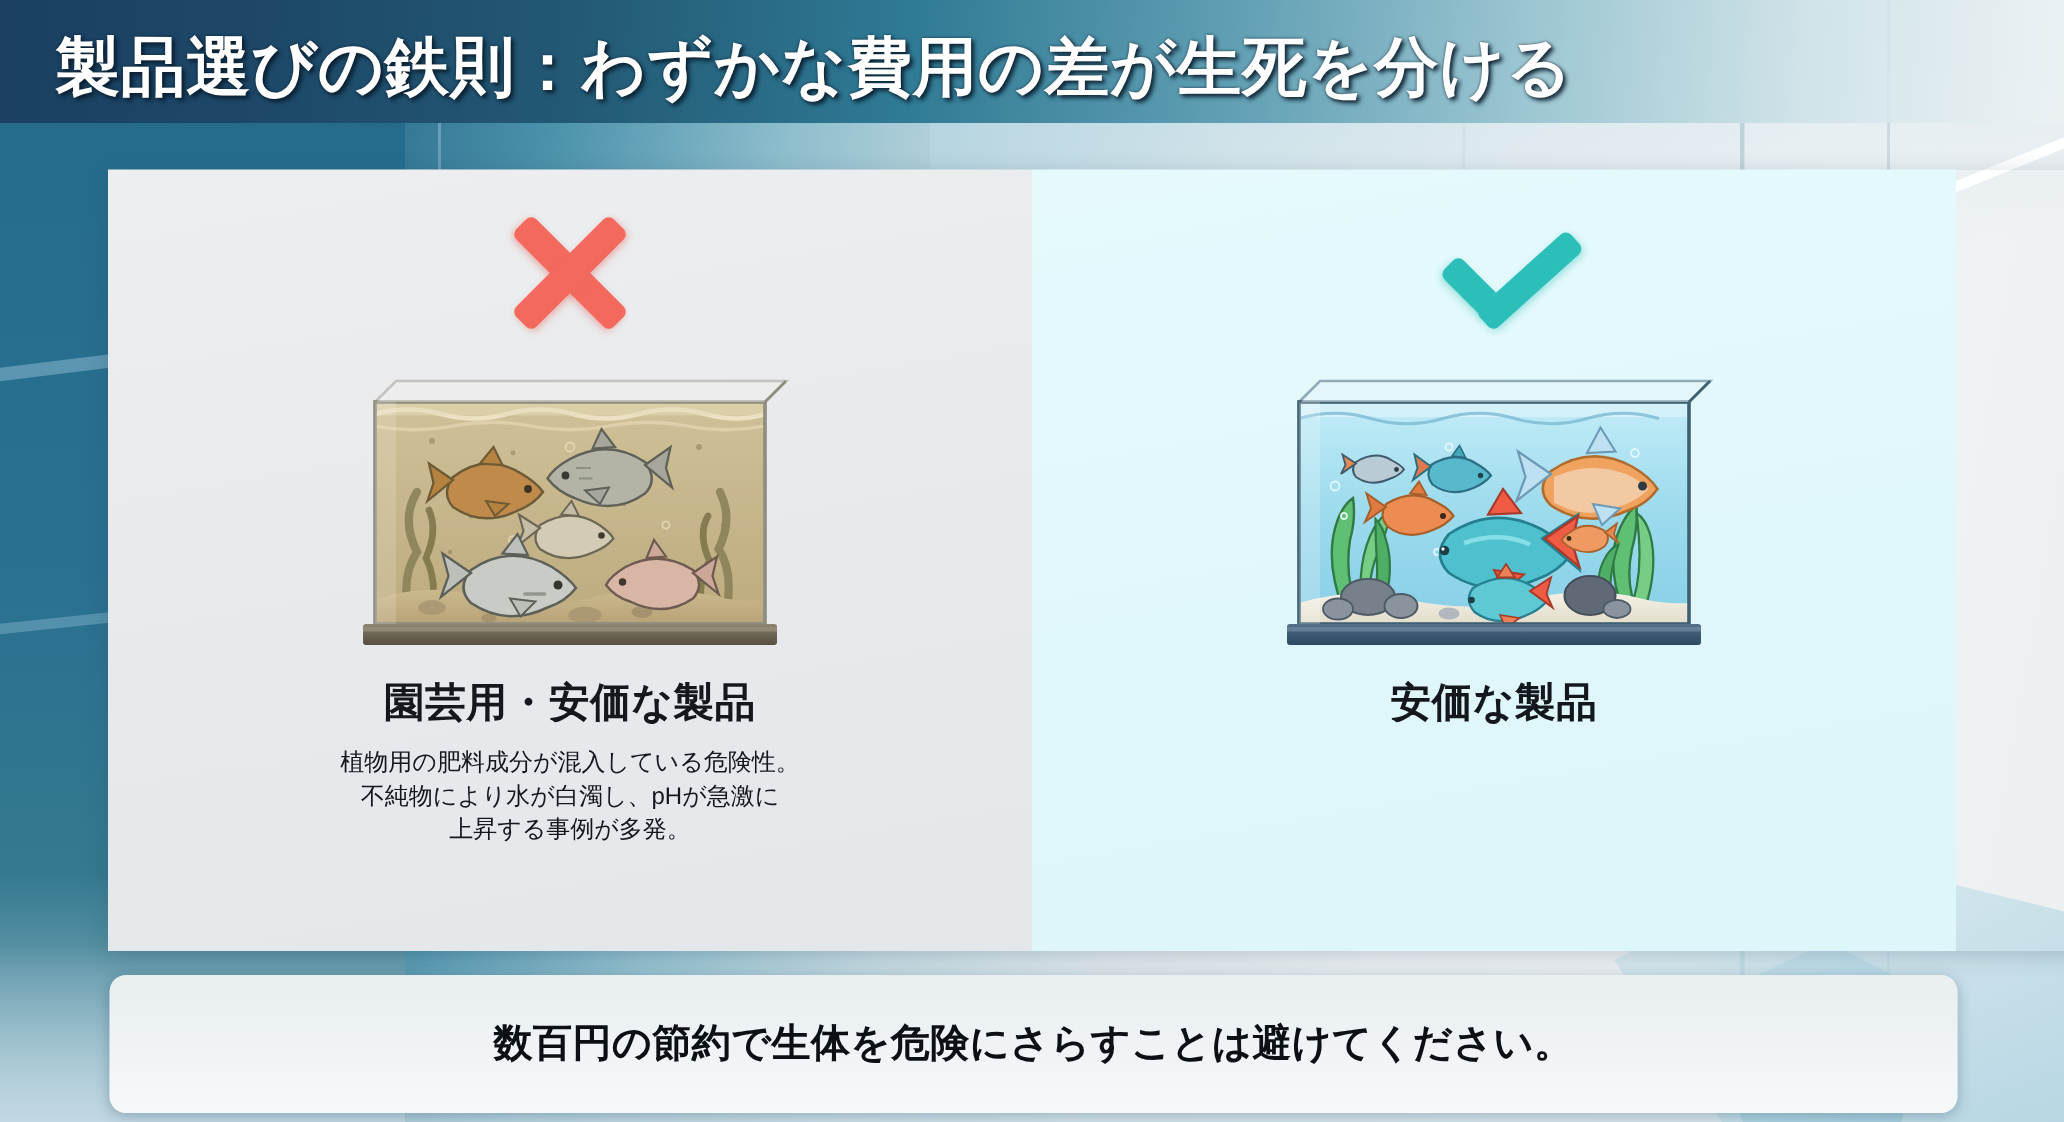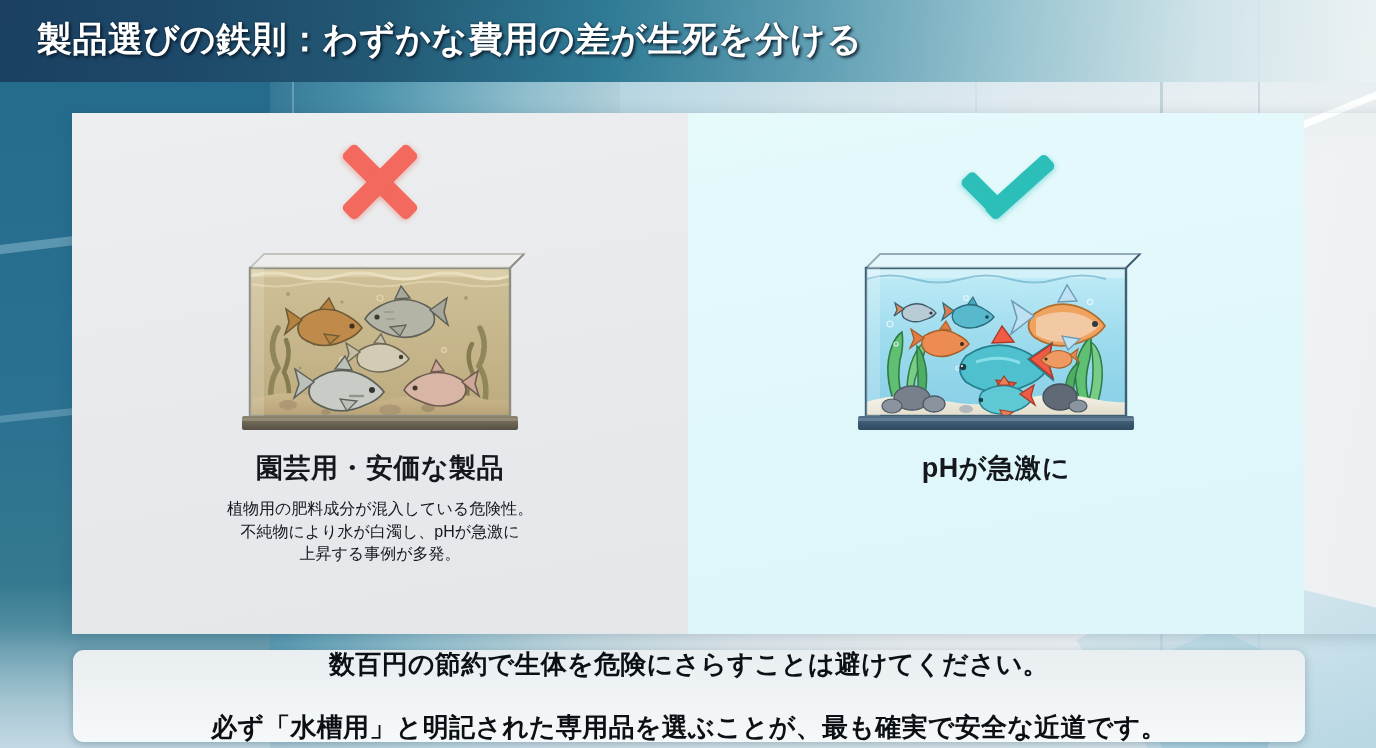--- a/index.html
+++ b/index.html
@@ -55,21 +55,21 @@
 
   
   #header-bar{
     position:absolute; left:0; top:0; width:1376px; height:82px; z-index:5;
     background:linear-gradient(95deg,
       #1b4061 0%, #1d4768 12%, #235975 28%, #2f7a95 44%,
       #62a0b4 60%, #9cc6d2 74%, #cfe3e8 87%, rgba(233,242,244,.55) 100%);
   }
   #header-title{
     position:absolute; left:37px; top:16px;
-    font-size:35px; font-weight:bold; color:#ffffff;
+    font-size:43px; font-weight:bold; color:#ffffff;
     letter-spacing:.5px; white-space:nowrap;
     text-shadow:2px 2px 3px rgba(8,26,42,.88), 0 0 2px rgba(8,26,42,.7);
   }
 
   
   #compare-row{
     position:absolute; left:72px; top:113px; width:1331px; height:521px;
     display:flex; z-index:6;
     box-shadow:0 3px 14px rgba(40,70,90,.22);
   }
@@ -380,20 +380,19 @@
         <rect x="20" y="36" width="260" height="148" fill="none" stroke="#3f6074" stroke-width="2.4"></rect>
         <path d="M20 36 L34 22 L294 22 L280 36" fill="#e8f6fb" opacity=".5" stroke="#3f6074" stroke-width="1.8"></path>
         <line x1="280" y1="36" x2="294" y2="22" stroke="#3f6074" stroke-width="1.8"></line>
         <rect x="20" y="36" width="14" height="148" fill="#ffffff" opacity=".22"></rect>
 
         <rect x="12" y="184" width="276" height="14" rx="2" fill="url(#cbase)"></rect>
         <rect x="12" y="186" width="276" height="3" fill="#7f98ac" opacity=".5"></rect>
       </svg>
     </div>
 
-    <div class="panel-title">pHが急激に</div>
+    <div class="panel-title">安価な製品</div>
   </div>
 </div>
 
 <div id="bottom-banner">
   <div class="line">数百円の節約で生体を危険にさらすことは避けてください。</div>
-  <div class="line">必ず「水槽用」と明記された専用品を選ぶことが、最も確実で安全な近道です。</div>
 </div>
 
 </body></html>

